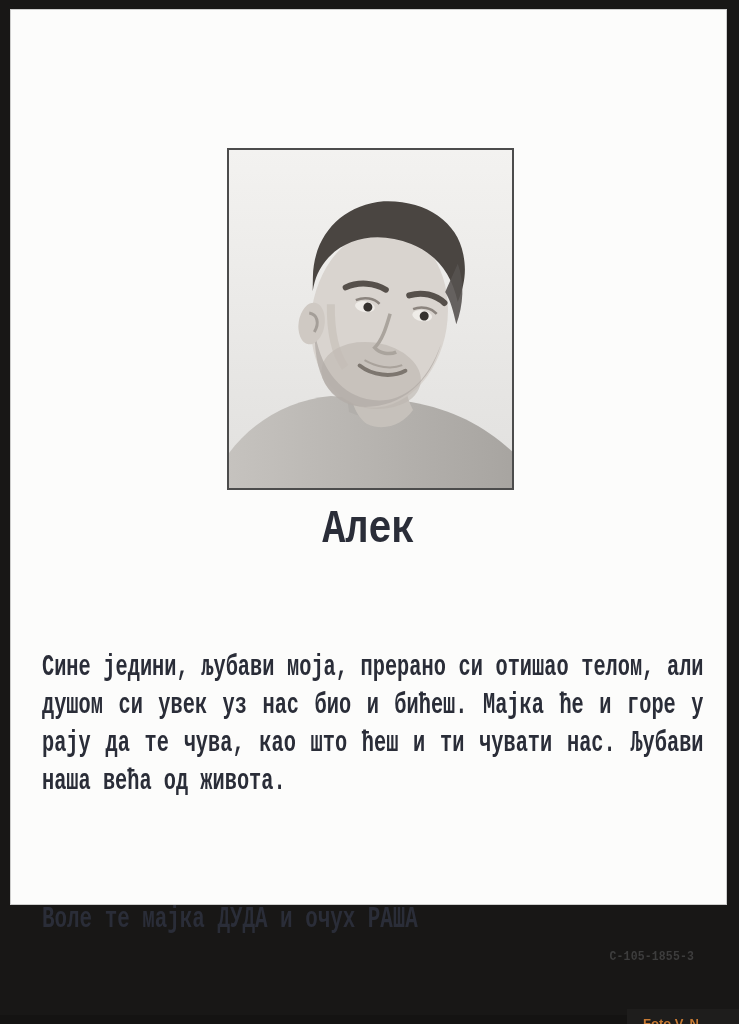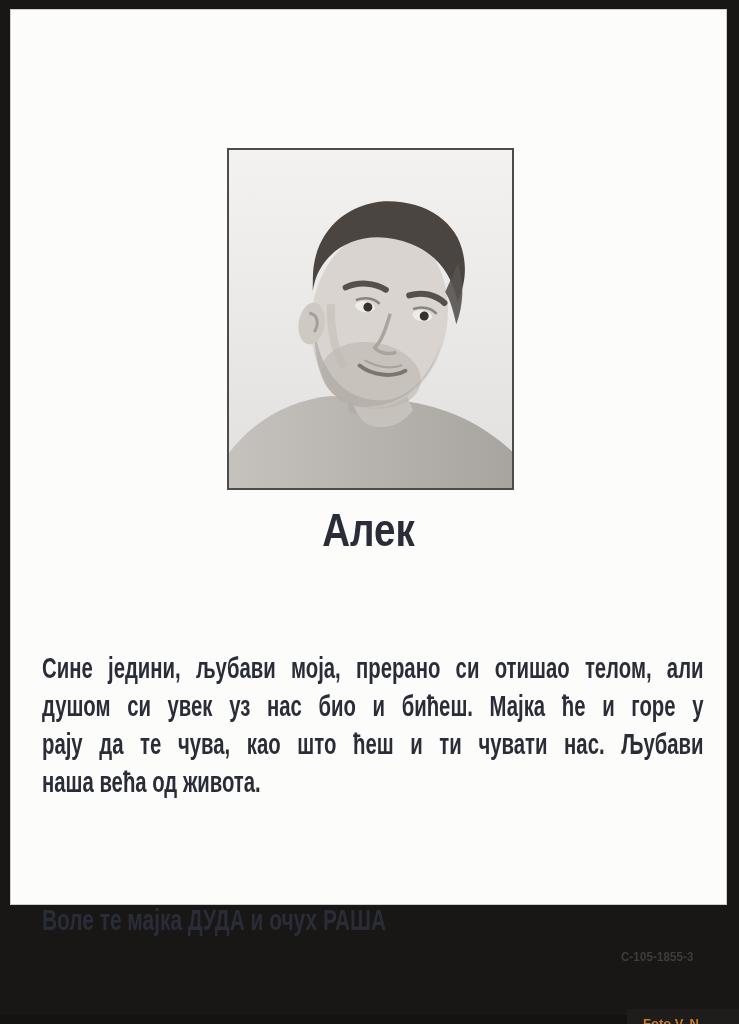--- a/index.html
+++ b/index.html
@@ -13,20 +13,21 @@
   .frame {
     position: absolute; inset: 0;
     background: #181716;
   }
   .card {
     position: absolute;
     left: 10px; top: 9px;
     width: 717px; height: 896px;
     background: #fcfcfb;
     box-shadow: inset 0 0 0 1px rgba(120,120,120,0.35);
+    font-family: Liberation Mono, monospace;
   }
   .photo-frame {
     position: absolute;
     left: 217px; top: 139px;
     width: 283px; height: 338px;
     border: 2px solid #4c4c4c;
     background: #ececea;
     overflow: hidden;
   }
   .photo-frame svg { display: block; }

